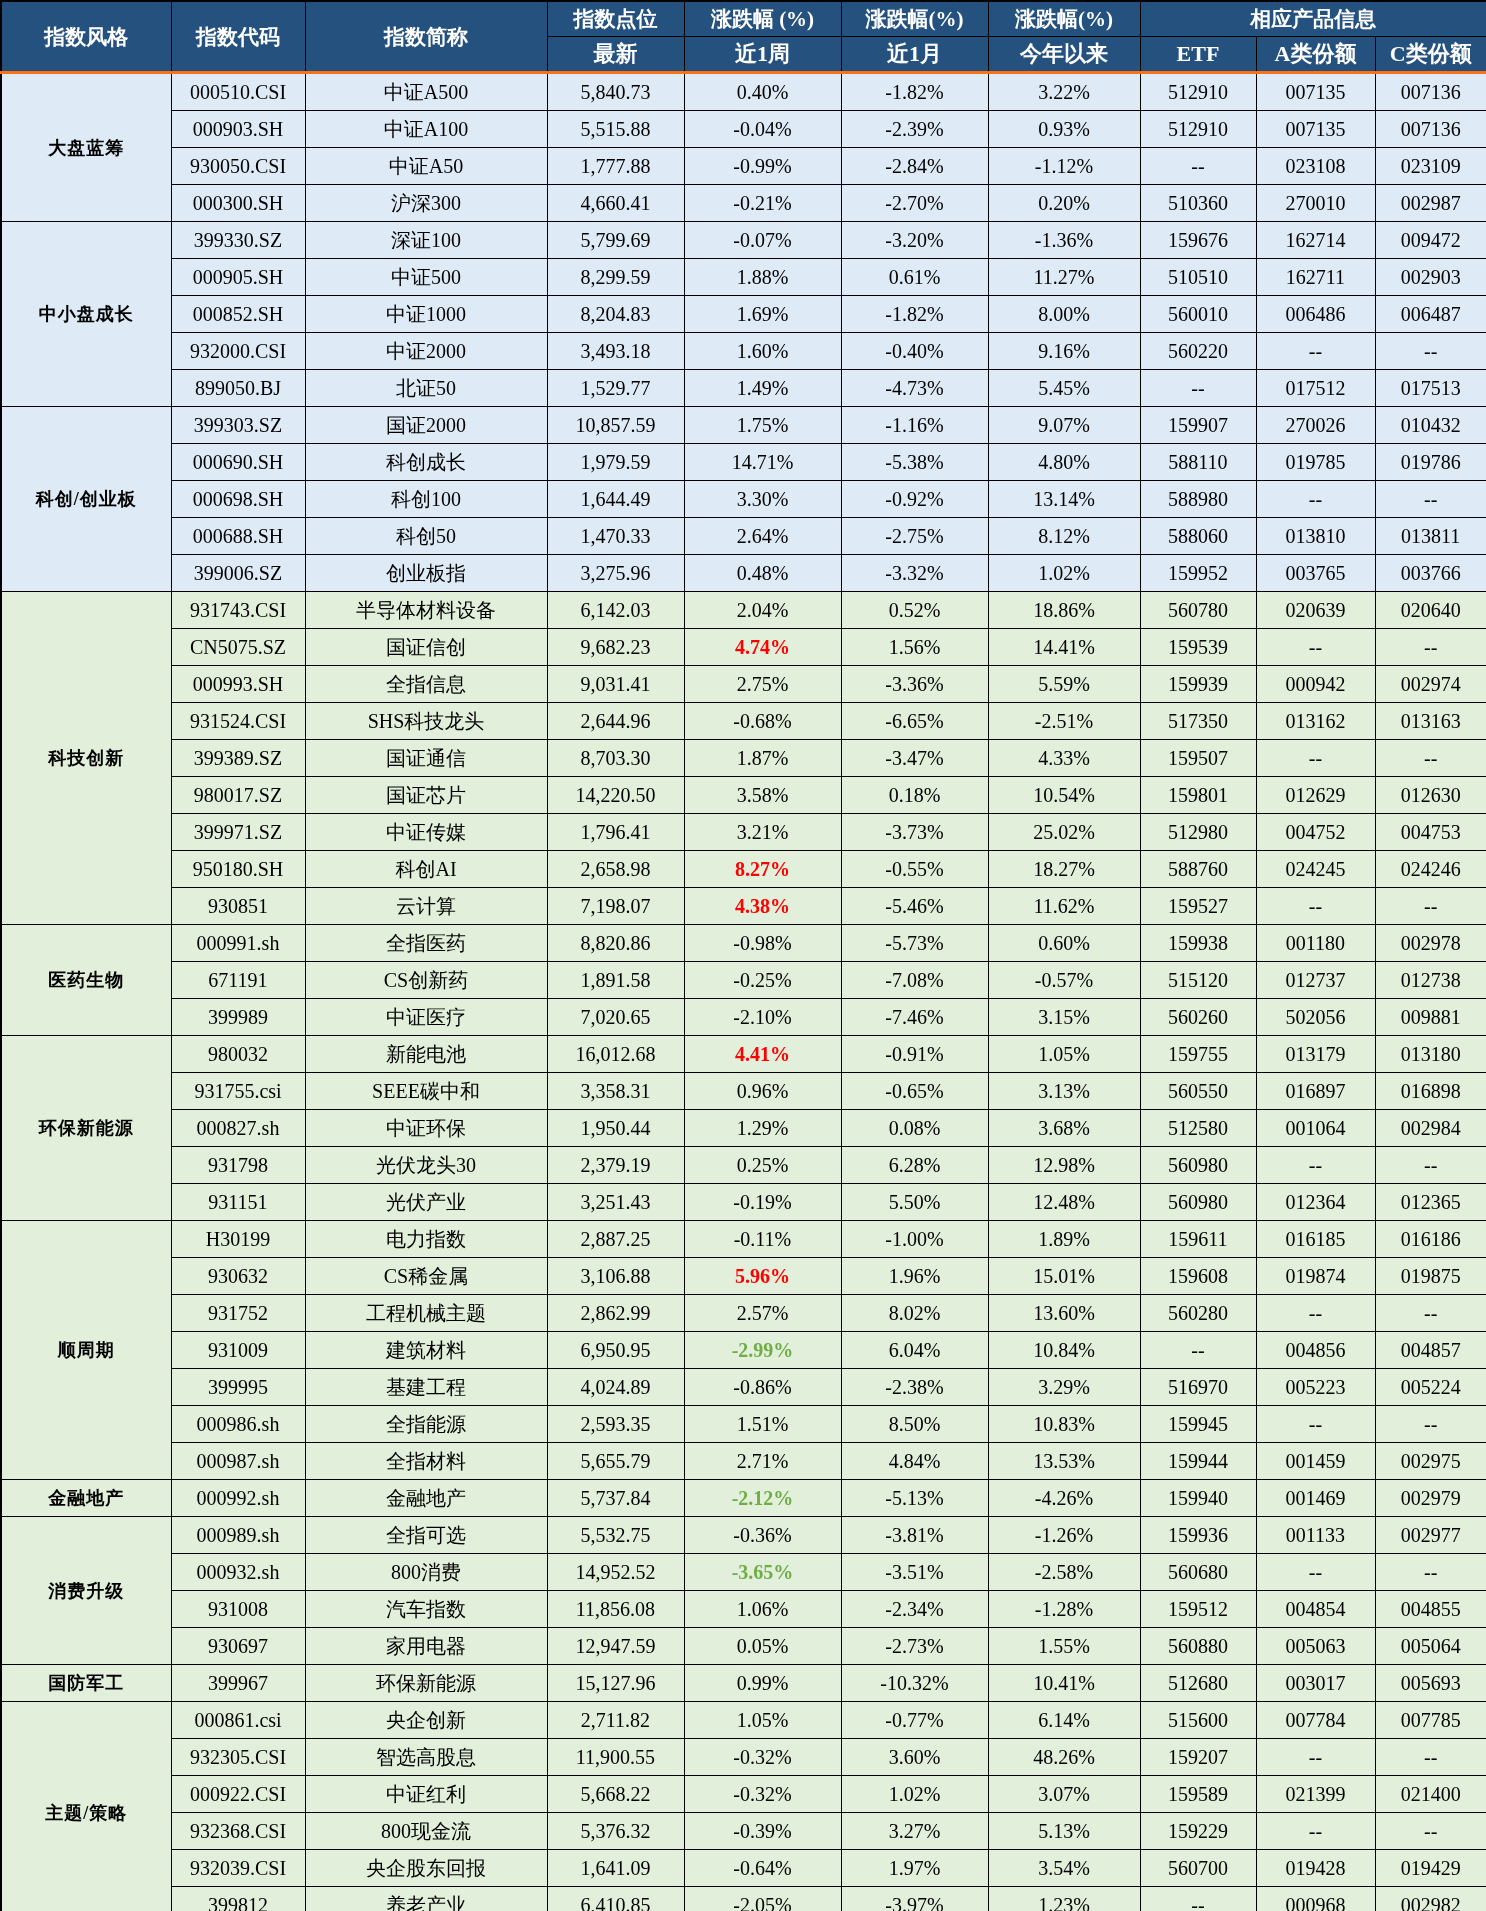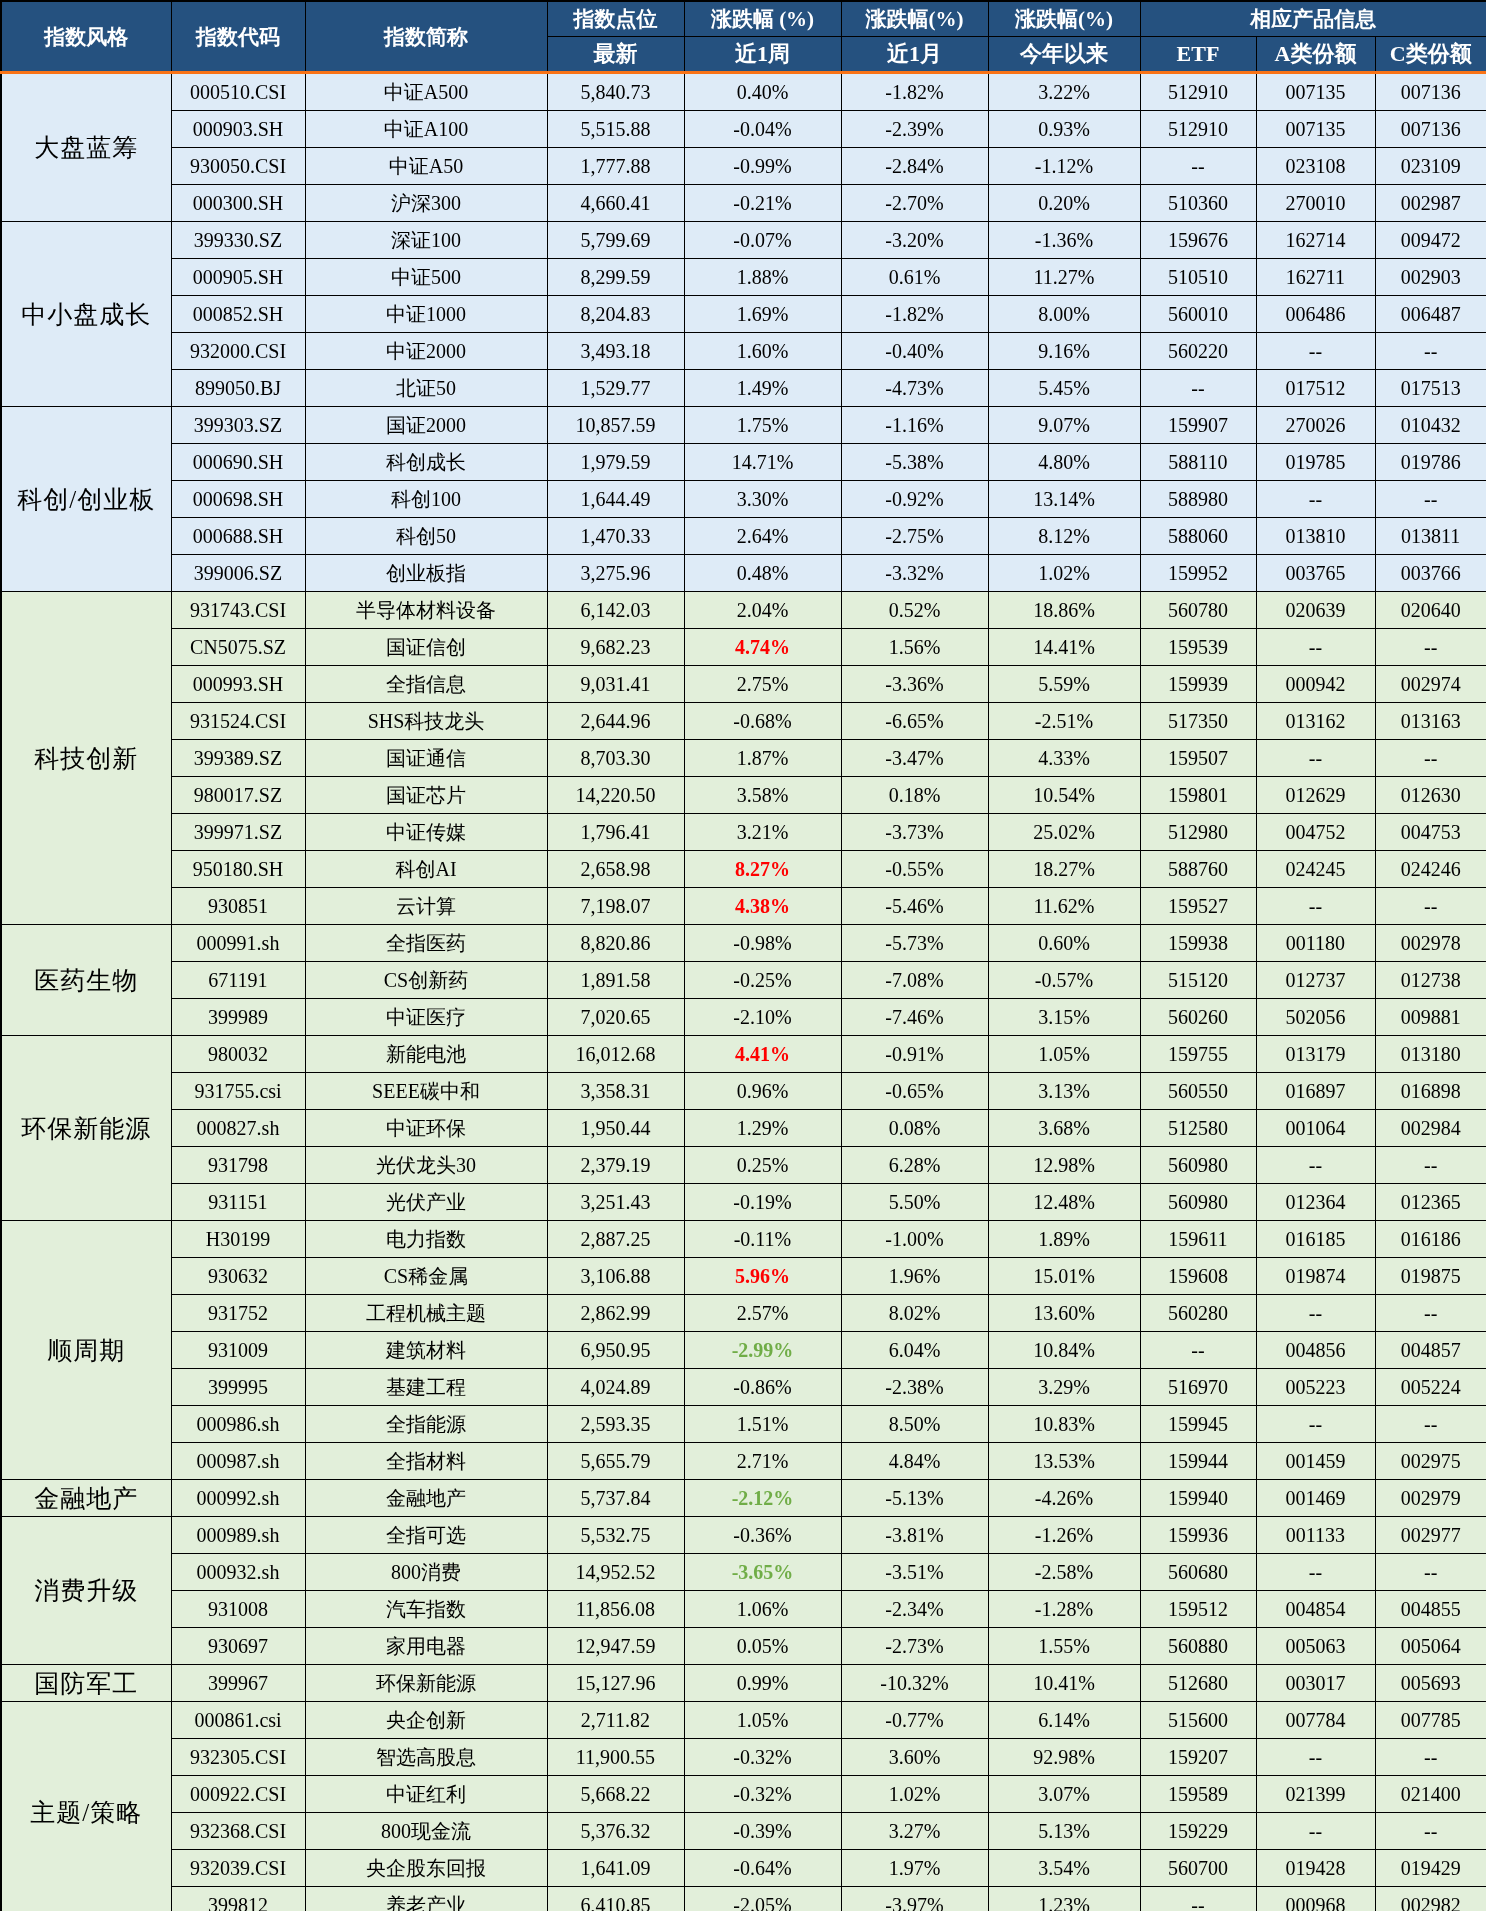--- a/index.html
+++ b/index.html
@@ -32,22 +32,22 @@
   thead tr.sub th { font-size: 22px; }
   thead { border-bottom: 3px solid #f97316; }
   tbody td {
     font-size: 20px;
     height: 36px;
     color: #000000;
   }
   tbody tr.grp-blue  td { background: var(--blue-bg, #DEEBF7); }
   tbody tr.grp-green td { background: var(--green-bg, #E2EFDA); }
   td.group-label {
-    font-weight: normal;
-    font-size: 25px;
+    font-weight: bold;
+    font-size: 18px;
     letter-spacing: 1px;
   }
   tbody tr.group-start td { border-top: 3px solid #000; }
   td.chg-red   { color: var(--red, #FF0000);  font-weight: bold; }
   td.chg-green { color: var(--green, #70AD47); font-weight: bold; }
 </style>
 </head>
 <body>
 
 <table id="index-table">
@@ -590,21 +590,21 @@
         <td>515600</td>
         <td>007784</td>
         <td>007785</td>
       </tr>
       <tr class="grp-green">
         <td>932305.CSI</td>
         <td>智选高股息</td>
         <td>11,900.55</td>
         <td>-0.32%</td>
         <td>3.60%</td>
-        <td>92.98%</td>
+        <td>48.26%</td>
         <td>159207</td>
         <td>--</td>
         <td>--</td>
       </tr>
       <tr class="grp-green">
         <td>000922.CSI</td>
         <td>中证红利</td>
         <td>5,668.22</td>
         <td>-0.32%</td>
         <td>1.02%</td>

